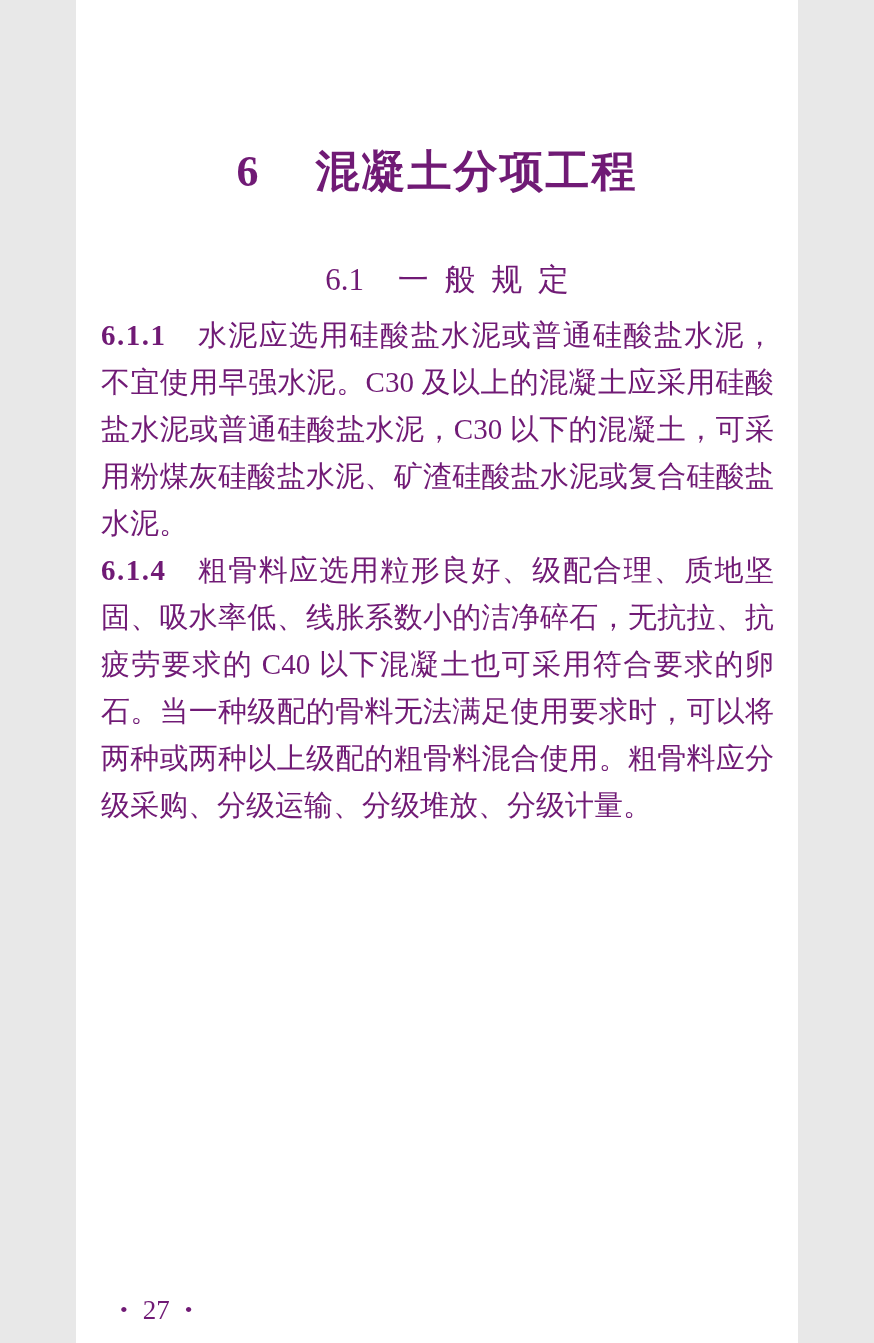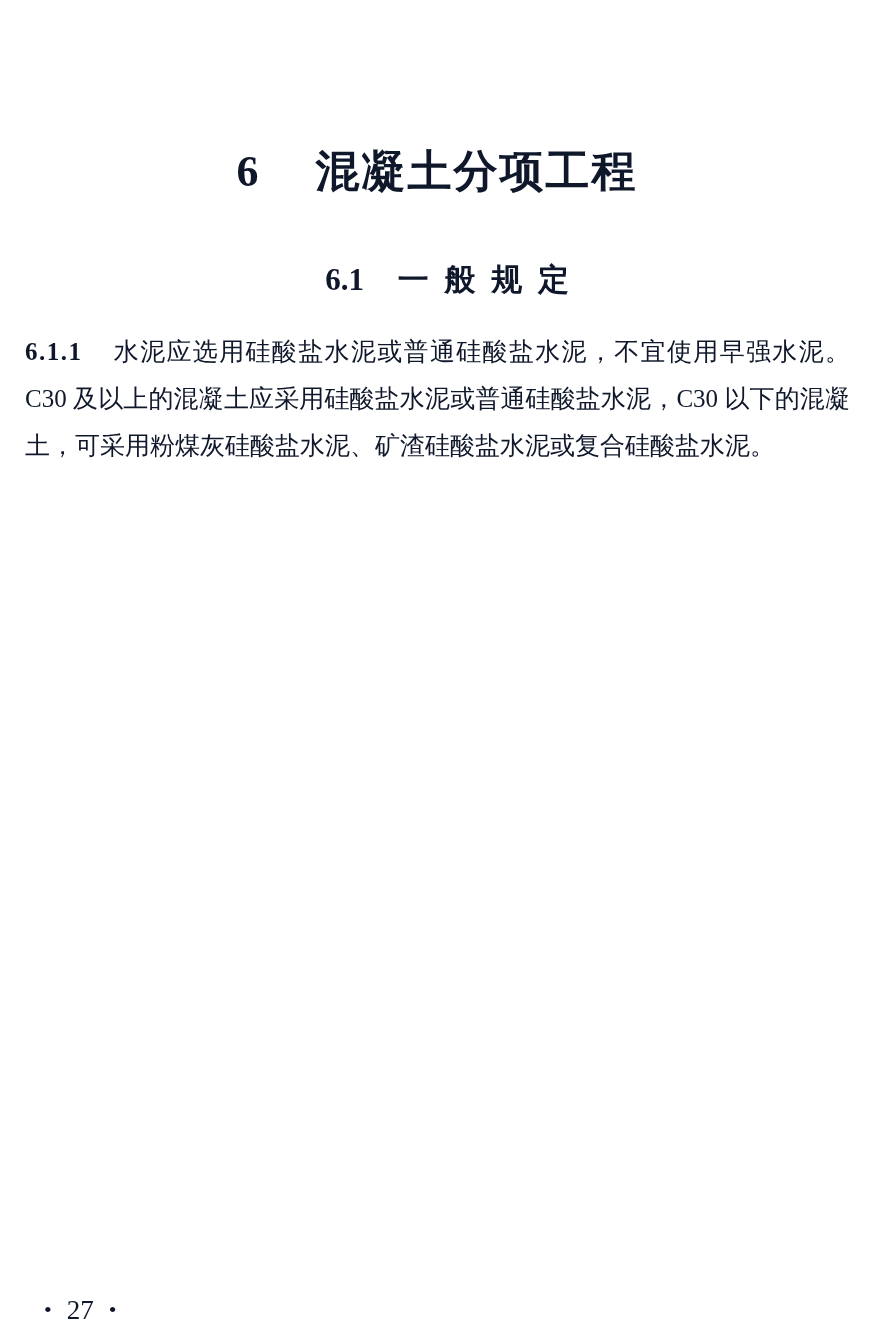--- a/index.html
+++ b/index.html
@@ -2,25 +2,25 @@
 <html><head>
 <meta charset="utf-8">
 <style>
   html, body {
     margin: 0;
     padding: 0;
     background: #e8e8e8;
   }
   .page {
     position: relative;
-    width: 874px;
+    width: 722px;
     height: 1343px;
     margin: 0 auto;
     background: #ffffff;
-    color: #0f172a;
+    color: #701a75;
     font-family: "Liberation Serif", "DejaVu Serif", serif;
     overflow: hidden;
   }
   .chapter-heading {
     margin: 0;
     padding-top: 146px;
     text-align: center;
     font-size: 44px;
     line-height: 52px;
     font-weight: 700;
@@ -28,30 +28,30 @@
   }
   .chapter-heading .chapter-title-text {
     margin-left: 42px;
   }
   .section-heading {
     margin: 0;
     margin-top: 64px;
     text-align: center;
     font-size: 31px;
     line-height: 36px;
-    font-weight: 700;
+    font-weight: 400;
     padding-left: 24px;
   }
   .section-heading .section-title-text {
     margin-left: 26px;
     letter-spacing: 4px;
   }
   .content {
-    margin: 30px 24px 0 25px;
-    font-size: 25px;
+    margin: 14px 24px 0 25px;
+    font-size: 29px;
     line-height: 47px;
     text-align: justify;
     text-justify: inter-ideograph;
   }
   .clause {
     margin: 0;
   }
   .clause-num {
     font-weight: 700;
     letter-spacing: 1.5px;
@@ -85,20 +85,23 @@
 
   <h2 class="section-heading">
     <span>6.1</span>
     <span class="section-title-text">一 般 规 定</span>
   </h2>
 
   <div class="content">
     <p class="clause">
       <span class="clause-num">6.1.1</span><span class="clause-text">水泥应选用硅酸盐水泥或普通硅酸盐水泥，不宜使用早强水泥。C30 及以上的混凝土应采用硅酸盐水泥或普通硅酸盐水泥，C30 以下的混凝土，可采用粉煤灰硅酸盐水泥、矿渣硅酸盐水泥或复合硅酸盐水泥。</span>
     </p>
+    <p class="clause">
+      <span class="clause-num">6.1.4</span><span class="clause-text">粗骨料应选用粒形良好、级配合理、质地坚固、吸水率低、线胀系数小的洁净碎石，无抗拉、抗疲劳要求的 C40 以下混凝土也可采用符合要求的卵石。当一种级配的骨料无法满足使用要求时，可以将两种或两种以上级配的粗骨料混合使用。粗骨料应分级采购、分级运输、分级堆放、分级计量。</span>
+    </p>
   </div>
 
   <div class="page-footer">
     <span class="dot">•</span>
     <span class="page-num">27</span>
     <span class="dot">•</span>
   </div>
 
 </div>
 

